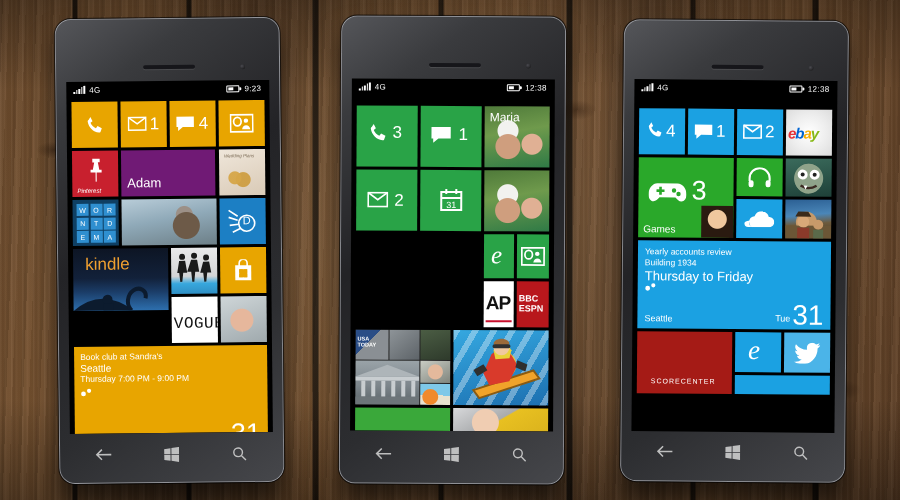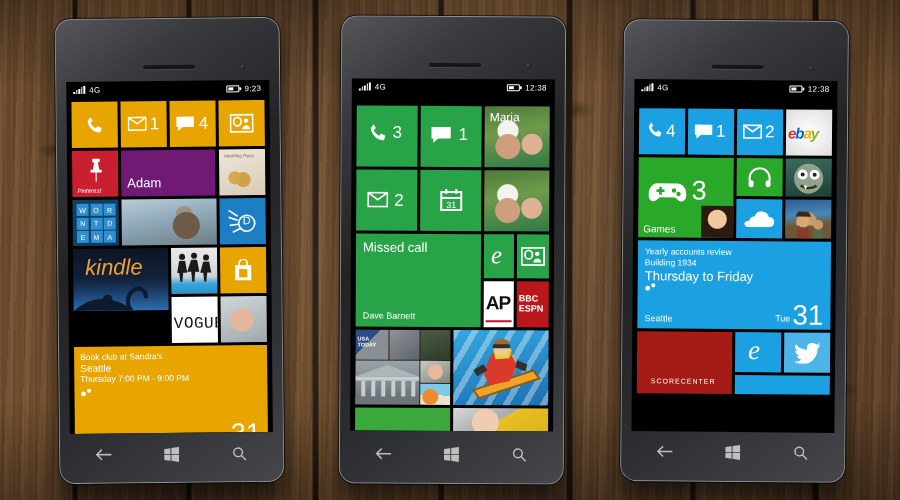--- a/index.html
+++ b/index.html
@@ -218,21 +218,21 @@
         <div class="tile ph-man" style="left:54px;top:101px;width:95px;height:46px;"></div>
         <div class="tile" style="left:152px;top:101px;width:46px;height:46px;background:#1c7fc4;">
           <svg class="glyph" style="left:8px;top:8px;" width="30" height="30" viewBox="0 0 30 30" fill="none" stroke="#fff" stroke-width="1.6">
               <circle cx="19" cy="17" r="8"></circle>
               <path d="M1 4l9 6M1 11l9 3M2 19l9-1M5 26l8-4"></path>
             </svg>
           <span style="position:absolute;left:23px;top:16px;font-size:11px;color:#fff;">D</span>
         </div>
 
         <div class="tile ph-kindle" style="left:5px;top:150px;width:95px;height:62px;">
-          <span style="position:absolute;left:12px;top:6px;font-size:22px;color:#f0a030;font-style:italic;">kindle</span>
+          <span style="position:absolute;left:12px;top:6px;font-size:17px;color:#f0a030;">kindle</span>
           <svg style="position:absolute;left:0;bottom:0;" width="95" height="40" viewBox="0 0 95 40">
               <path d="M0 40 Q28 16 60 40Z" fill="#0c1b2e"></path>
               <path d="M58 40c-6-6-4-16 2-20s14 0 12 8" stroke="#0c1b2e" stroke-width="4" fill="none"></path>
               <circle cx="34" cy="29" r="5" fill="#0c1b2e"></circle>
               <rect x="30" y="33" width="10" height="7" fill="#0c1b2e"></rect>
             </svg>
         </div>
         <div class="tile ph-fit" style="left:103px;top:150px;width:46px;height:46px;">
           <svg style="position:absolute;left:4px;top:4px;" width="38" height="32" viewBox="0 0 38 32" fill="#1a1a1a">
               <circle cx="7" cy="5" r="3"></circle>
@@ -341,24 +341,20 @@
         </div>
         <div class="tile" style="left:69px;top:74px;width:61px;height:61px;background:#29a347;">
           <svg class="glyph" style="left:19px;top:18px;" width="24" height="24" viewBox="0 0 24 24" fill="none" stroke="#fff" stroke-width="2">
               <rect x="2" y="4" width="20" height="18"></rect>
               <path d="M2 10h20M7 1v5M17 1v5"></path>
             </svg>
           <span style="position:absolute;left:26px;top:30px;font-size:9px;color:#fff;">31</span>
         </div>
         <div class="tile ph-maria" style="left:133px;top:74px;width:65px;height:61px;"></div>
 
-        <div class="tile" style="left:5px;top:138px;width:125px;height:93px;background:#29a347;">
-          <span style="position:absolute;left:7px;top:6px;font-size:13px;">Missed call</span>
-          <span class="lbl" style="font-size:9px;left:7px;bottom:6px;">Dave Barnett</span>
-        </div>
         <div class="tile" style="left:133px;top:138px;width:30px;height:44px;background:#29a347;">
           <span style="position:absolute;left:7px;top:8px;font-size:25px;font-style:italic;font-family:'Liberation Serif',serif;color:#fff;line-height:1;">e</span>
         </div>
         <div class="tile" style="left:166px;top:138px;width:32px;height:44px;background:#29a347;">
           <svg class="glyph" style="left:4px;top:12px;" width="24" height="20" viewBox="0 0 28 22" fill="none" stroke="#fff" stroke-width="2">
               <rect x="1" y="1" width="26" height="20"></rect>
               <ellipse cx="9" cy="9" rx="4.4" ry="5"></ellipse>
               <circle cx="19" cy="8" r="2.6" fill="#fff" stroke="none"></circle>
               <path d="M14.4 18c.6-3 2.4-4.6 4.8-4.6s4.2 1.6 4.8 4.6z" fill="#fff" stroke="none"></path>
             </svg>

